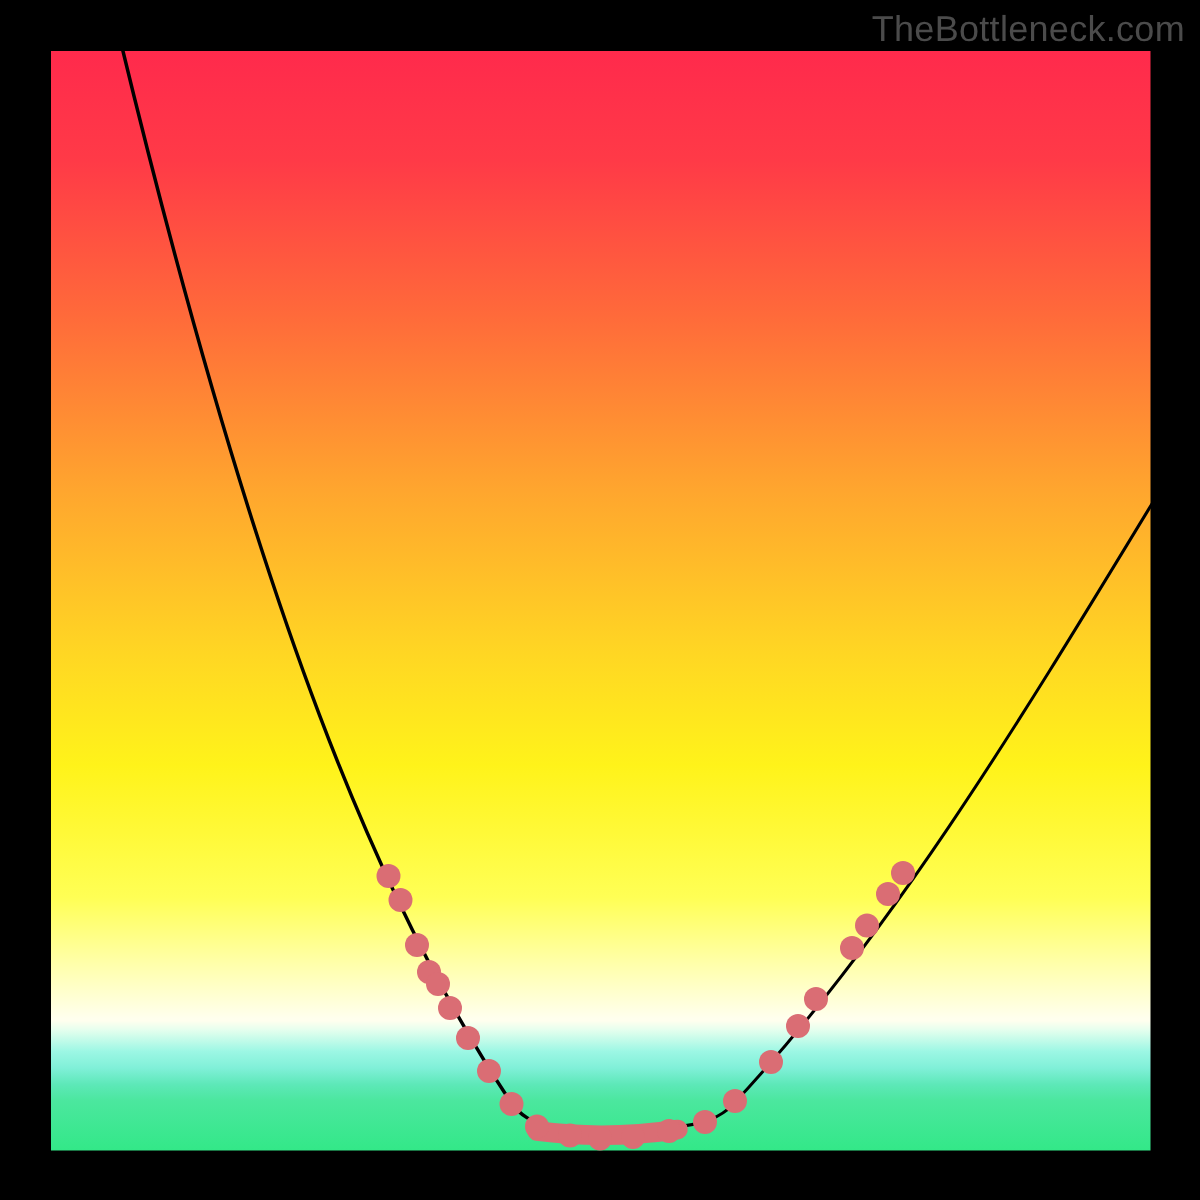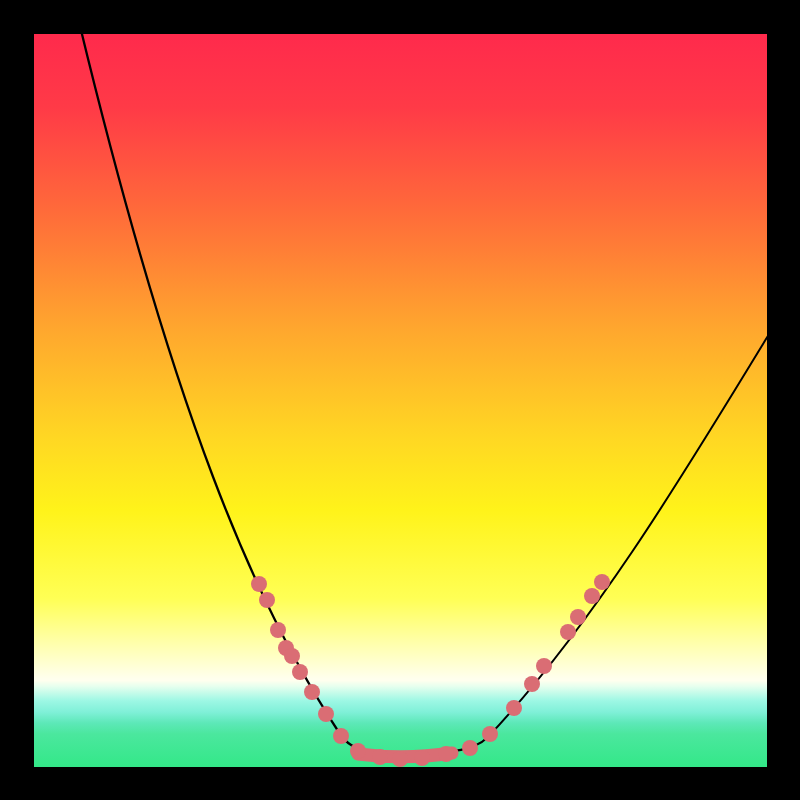--- a/index.html
+++ b/index.html
@@ -62,20 +62,21 @@
     top: 0;
     width: 733px;
     height: 733px;
     overflow: visible;
   }
 </style>
 </head>
 <body>
 
 <div class="frame">
+  <div class="watermark">TheBottleneck.com</div>
   <div class="plot">
     <svg class="curve" viewBox="0 0 733 733">
 
       <g id="series-group">
           <path d="M 46 -8 C 140 380, 220 570, 306 700 C 312 709, 320 715, 338 718" fill="none" stroke="#000000" stroke-width="2.3" stroke-linecap="round"></path>
           <path d="M 740 292 C 650 440, 560 590, 454 703 C 448 709, 438 716, 410 718" fill="none" stroke="#000000" stroke-width="2" stroke-linecap="round"></path>
           <path d="M 324 720 Q 370 726 418 719" fill="none" stroke="#da6d74" stroke-width="13" stroke-linecap="round"></path>
         </g>
 
       <g id="markers-group">

